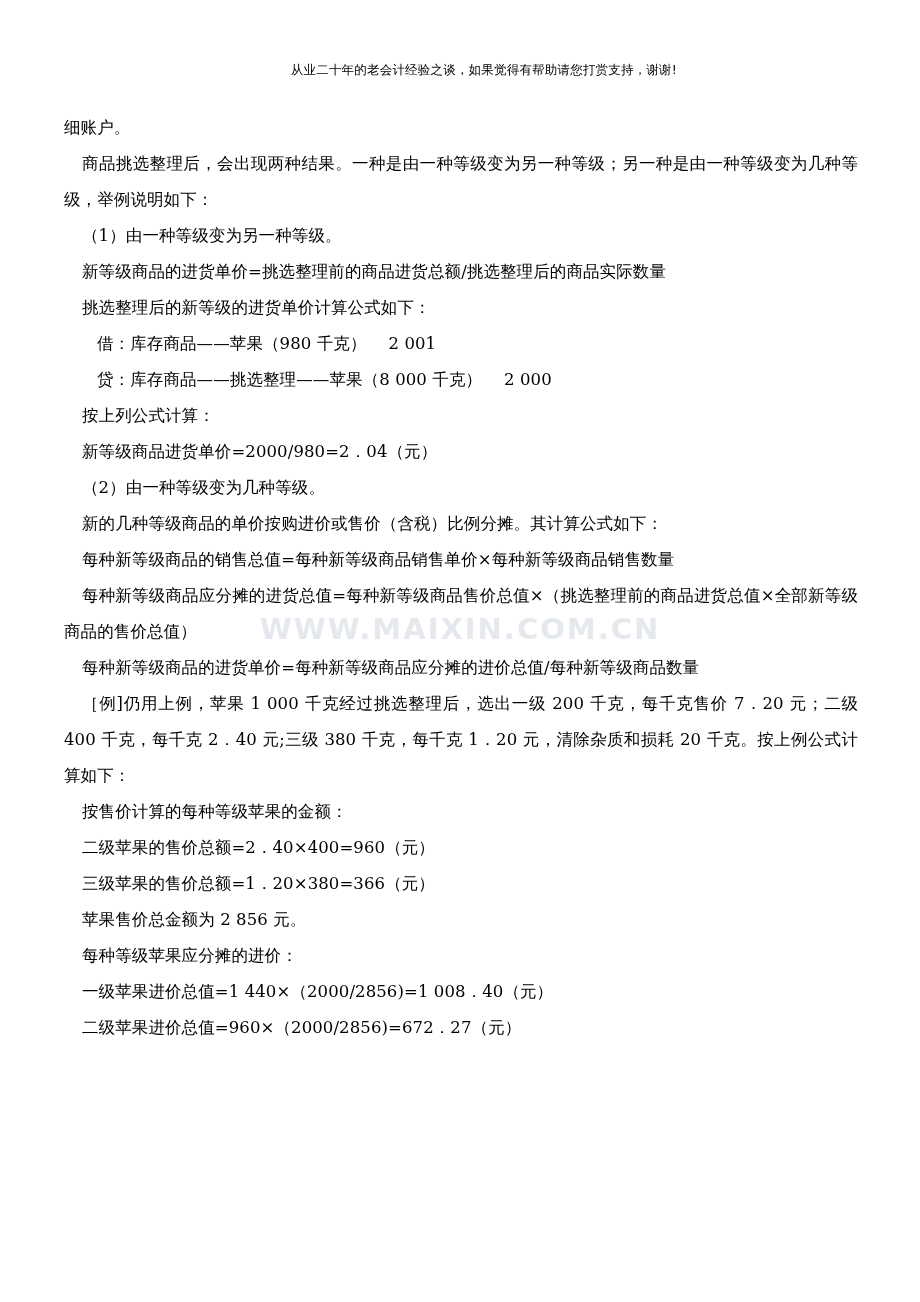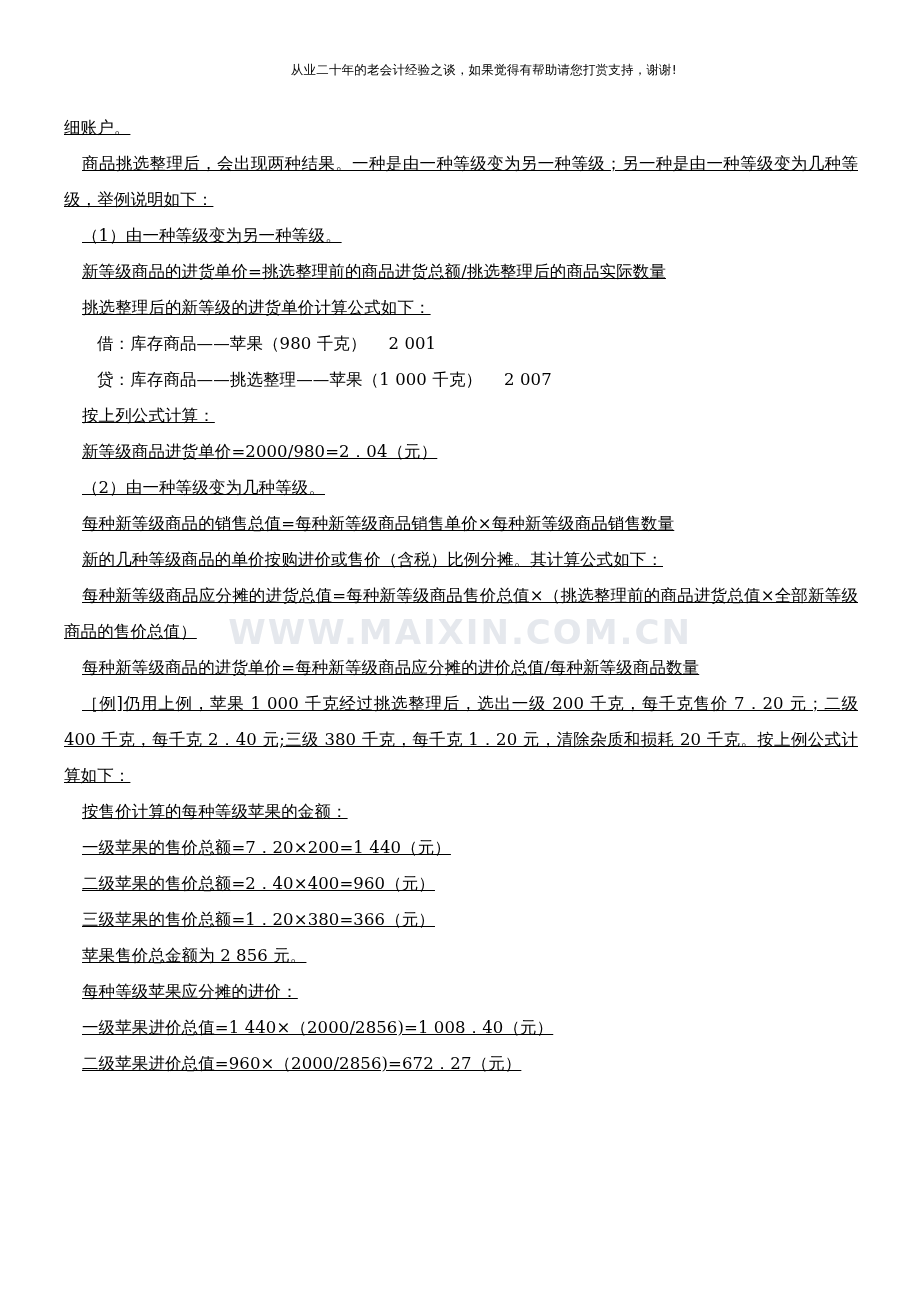--- a/index.html
+++ b/index.html
@@ -46,33 +46,33 @@
 
   .para {
     font-size: 16.5px;
     line-height: 36px;
     text-align: justify;
     text-justify: inter-ideograph;
     margin: 0;
     letter-spacing: 0.1px;
     color: #000000;
   }
-  .indent-1 { text-indent: 0; text-decoration: underline; }
-  .indent-2 { text-indent: 18px; text-decoration: underline; }
+  .indent-1 { text-indent: 0; }
+  .indent-2 { text-indent: 18px; }
   .indent-3 { text-indent: 33px; }
 
   
   .watermark {
     position: absolute;
     top: 612px;
     left: 0;
     width: 920px;
     text-align: center;
     font-family: "DejaVu Sans", "Liberation Sans", sans-serif;
-    font-size: 34px;
+    font-size: 29px;
     font-weight: bold;
     letter-spacing: 2px;
     color: rgba(170, 180, 195, 0.30);
     pointer-events: none;
     user-select: none;
     white-space: nowrap;
   }
 </style>
 </head>
 <body>
@@ -81,31 +81,30 @@
 
   <div class="header-note">从业二十年的老会计经验之谈，如果觉得有帮助请您打赏支持，谢谢!</div>
 
   <div class="doc-body">
     <p class="para indent-1">细账户。</p>
     <p class="para indent-2">商品挑选整理后，会出现两种结果。一种是由一种等级变为另一种等级；另一种是由一种等级变为几种等级，举例说明如下：</p>
     <p class="para indent-2">（1）由一种等级变为另一种等级。</p>
     <p class="para indent-2">新等级商品的进货单价=挑选整理前的商品进货总额/挑选整理后的商品实际数量</p>
     <p class="para indent-2">挑选整理后的新等级的进货单价计算公式如下：</p>
     <p class="para indent-3">借：库存商品——苹果（980 千克）　 2 001</p>
-    <p class="para indent-3">贷：库存商品——挑选整理——苹果（1 000 千克）　 2 007</p>
+    <p class="para indent-3">贷：库存商品——挑选整理——苹果（8 000 千克）　 2 000</p>
     <p class="para indent-2">按上列公式计算：</p>
     <p class="para indent-2">新等级商品进货单价=2000/980=2．04（元）</p>
     <p class="para indent-2">（2）由一种等级变为几种等级。</p>
+    <p class="para indent-2">新的几种等级商品的单价按购进价或售价（含税）比例分摊。其计算公式如下：</p>
     <p class="para indent-2">每种新等级商品的销售总值=每种新等级商品销售单价×每种新等级商品销售数量</p>
-    <p class="para indent-2">新的几种等级商品的单价按购进价或售价（含税）比例分摊。其计算公式如下：</p>
     <p class="para indent-2">每种新等级商品应分摊的进货总值=每种新等级商品售价总值×（挑选整理前的商品进货总值×全部新等级商品的售价总值）</p>
     <p class="para indent-2">每种新等级商品的进货单价=每种新等级商品应分摊的进价总值/每种新等级商品数量</p>
     <p class="para indent-2">［例]仍用上例，苹果 1 000 千克经过挑选整理后，选出一级 200 千克，每千克售价 7．20 元；二级 400 千克，每千克 2．40 元;三级 380 千克，每千克 1．20 元，清除杂质和损耗 20 千克。按上例公式计算如下：</p>
     <p class="para indent-2">按售价计算的每种等级苹果的金额：</p>
-    <p class="para indent-2">一级苹果的售价总额=7．20×200=1 440（元）</p>
     <p class="para indent-2">二级苹果的售价总额=2．40×400=960（元）</p>
     <p class="para indent-2">三级苹果的售价总额=1．20×380=366（元）</p>
     <p class="para indent-2">苹果售价总金额为 2 856 元。</p>
     <p class="para indent-2">每种等级苹果应分摊的进价：</p>
     <p class="para indent-2">一级苹果进价总值=1 440×（2000/2856)=1 008．40（元）</p>
     <p class="para indent-2">二级苹果进价总值=960×（2000/2856)=672．27（元）</p>
   </div>
 
   <div class="watermark">WWW.MAIXIN.COM.CN</div>
 

